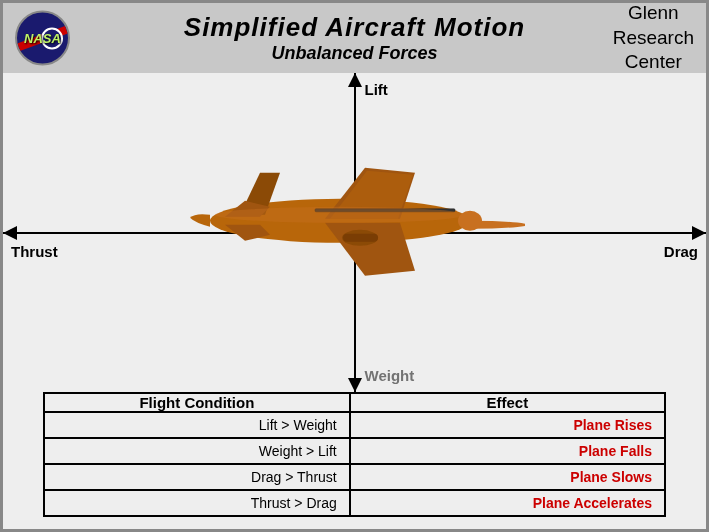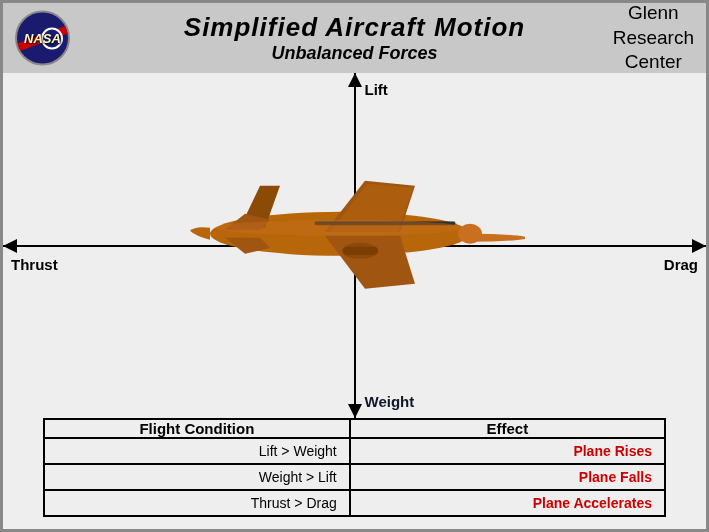--- a/index.html
+++ b/index.html
@@ -47,21 +47,21 @@
       background: #1a1a6e;
       border: 2px solid #888;
       display: flex;
       align-items: center;
       justify-content: center;
       position: relative;
       overflow: hidden;
     }
 
     .nasa-text {
-      color: #fef9c3;
+      color: #bef264;
       font-size: 13px;
       font-weight: bold;
       font-style: italic;
       z-index: 2;
       text-shadow: 1px 1px 2px #000;
     }
 
     .nasa-circle::before {
       content: '';
       position: absolute;
@@ -219,21 +219,21 @@
       color: #000;
     }
 
     .label-weight {
       position: absolute;
       left: 50%;
       bottom: 8px;
       transform: translateX(10px);
       font-size: 15px;
       font-weight: bold;
-      color: #0f172a;
+      color: #737373;
     }
 
     
     .airplane-container {
       position: absolute;
       top: 50%;
       left: 50%;
       transform: translate(-50%, -54%);
       width: 340px;
       height: 130px;
@@ -341,20 +341,24 @@
       <tbody id="table-body">
       <tr>
             <td>Lift  &gt;  Weight</td>
             <td class="effect-text">Plane  Rises</td>
           </tr>
           <tr>
             <td>Weight  &gt;  Lift</td>
             <td class="effect-text">Plane  Falls</td>
           </tr>
           <tr>
+            <td>Drag  &gt;  Thrust</td>
+            <td class="effect-text">Plane  Slows</td>
+          </tr>
+          <tr>
             <td>Thrust  &gt;  Drag</td>
             <td class="effect-text">Plane  Accelerates</td>
           </tr>
         </tbody>
     </table>
   </div>
 
 </div>
 
 </body></html>

